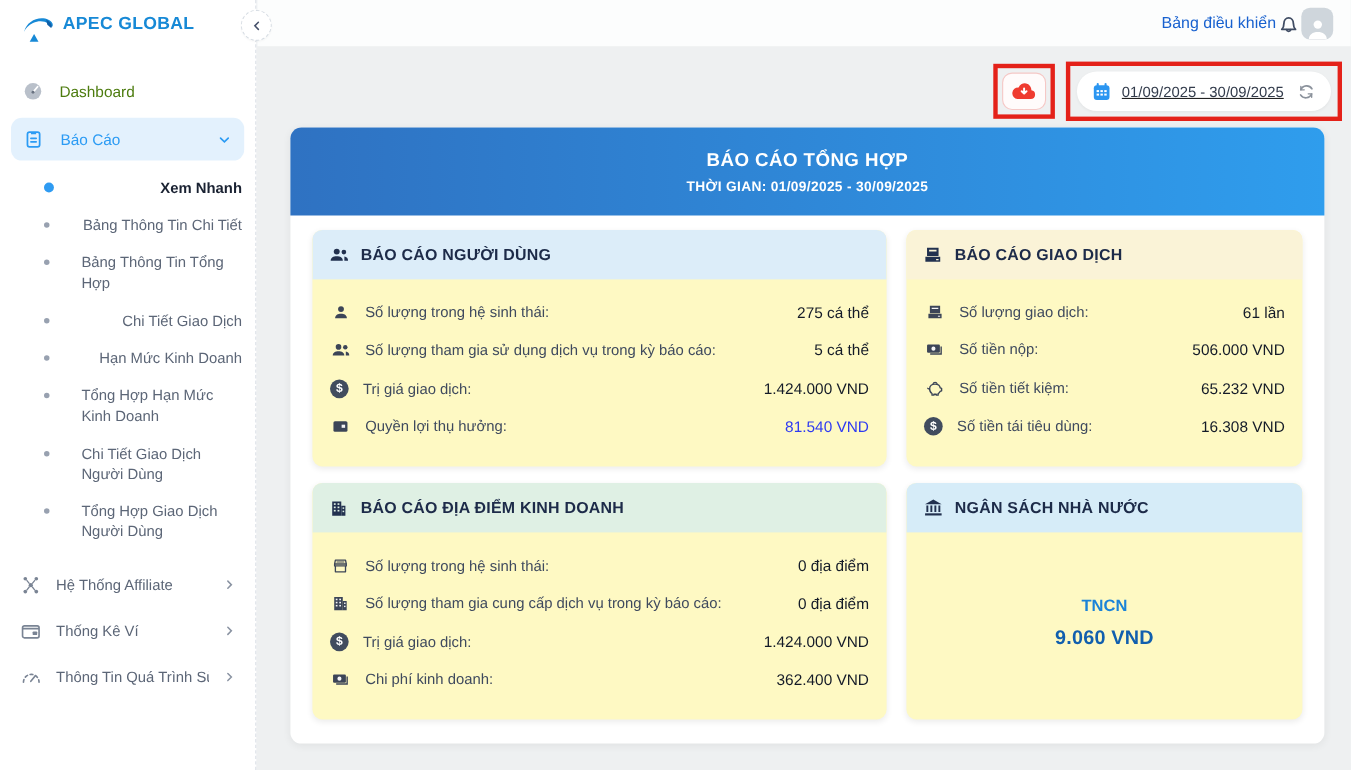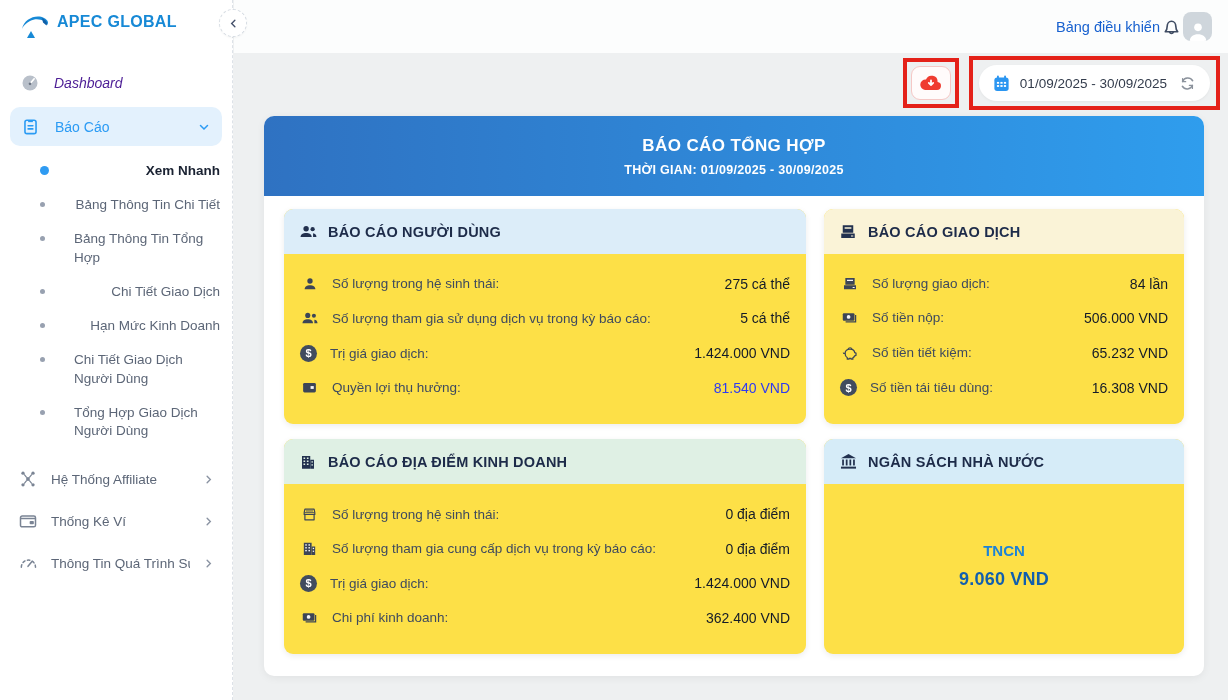--- a/index.html
+++ b/index.html
@@ -22,21 +22,21 @@
   .logo-text { color:#1789d6; font-weight:bold; font-size:16px; letter-spacing:.3px; padding-bottom:2px; }
   .collapse-btn {
     position:absolute; left:219px; top:9px; width:28px; height:28px; border-radius:50%;
     background:#fff; border:1px dashed #d7dde4; color:#45506a; z-index:6;
     display:flex; align-items:center; justify-content:center; cursor:pointer;
     box-shadow:0 1px 2px rgba(0,0,0,.04);
   }
   .nav { margin-top:24px; }
   .nav-item {
     display:flex; align-items:center; gap:14px; padding:10px 16px 10px 20px;
-    color:#4c1d95; font-size:14px; cursor:pointer;font-style:italic;
+    color:#4d7c0f; font-size:14px; cursor:pointer;
   }
   .nav-item .nav-icon { width:20px; color:#aab2bd; display:flex; flex:none; }
   .parent-pill {
     margin:4px 10px 2px 10px; background:#e3f1fd; border-radius:10px;
     display:flex; align-items:center; gap:14px; padding:10px 12px 10px 11px;
     color:#2b9bf4; font-size:14px; cursor:pointer;
   }
   .parent-pill .nav-icon { width:20px; color:#2b9bf4; display:flex; flex:none; }
   .parent-pill .chev { margin-left:auto; color:#2b9bf4; }
   .sub-list { margin-top:8px; }
@@ -54,36 +54,36 @@
   .group-item {
     display:flex; align-items:center; gap:13px; padding:11px 18px 11px 18px;
     color:#5c6677; font-size:13.5px; cursor:pointer;text-align:center;
   }
   .group-item .nav-icon { width:20px; color:#7a8494; display:flex; flex:none; }
   .group-item .chev { margin-left:auto; color:#8a93a2; }
   .group-item .group-label { white-space:nowrap; overflow:hidden; max-width:150px; }
 
   
   .topbar {
-    position:absolute; left:234px; top:0; width:994px; height:53px;
+    position:absolute; left:234px; top:0; width:994px; height:42px;
     background:#fcfdfd; display:flex; align-items:center; justify-content:flex-end;
     gap:0; padding-right:16px; z-index:1;
   }
   .topbar-link { color:#1861cf; font-size:14.5px; cursor:pointer; }
   .bell { color:#3f4c63; cursor:pointer; }
   .avatar {
     width:29px; height:29px; border-radius:8px; background:#cfd6dc;
     display:flex; align-items:flex-end; justify-content:center; overflow:hidden; cursor:pointer;
   }
 
   
   .main { position:absolute; left:234px; top:43px; width:994px; height:657px; background:#eef0f1; }
   .controls {
     display:flex; justify-content:flex-end; align-items:center; gap:10px;
-    margin:13px 8px 0 0; height:54px;
+    margin:13px 8px 0 0; height:54px;text-decoration:underline;
   }
   .annotation { border:4px solid #e42119; display:flex; align-items:center; }
   .annotation.box1 { padding:4px; }
   .annotation.box2 { padding:5px 6px; }
   .download-btn {
     width:40px; height:34px; background:#fffbfb; border:1px solid #f5c8c6;
     border-radius:9px; display:flex; align-items:center; justify-content:center; cursor:pointer;
   }
   .date-pill {
     height:36px; background:#ffffff; border-radius:18px; padding:0 13px;
@@ -103,21 +103,21 @@
     display:flex; flex-direction:column; align-items:center; justify-content:center; gap:7px;
   }
   .banner-title { font-size:17px; font-weight:bold; letter-spacing:.4px; }
   .banner-sub { font-size:12.5px; font-weight:bold; letter-spacing:.3px; }
 
   .grid {
     display:grid; grid-template-columns:522px 360px; column-gap:18px; row-gap:15px;
     padding:13px 20px 0 20px;
   }
   .card {
-    height:215px; border-radius:9px; overflow:hidden; background:#fde047;
+    height:215px; border-radius:9px; overflow:hidden; background:#fef9c3;
     box-shadow:0 2px 6px rgba(0,0,0,.08); display:flex; flex-direction:column;
   }
   .card-header {
     height:45px; flex:none; display:flex; align-items:center; gap:10px; padding:0 15px;
     font-size:14.5px; font-weight:bold; color:#1d2b49; letter-spacing:.2px;
   }
   .card-header .hdr-icon { width:19px; color:#22314f; display:flex; flex:none; }
   .theme-blue      { background:#dcedf9; }
   .theme-yellow    { background:#faf3d7; }
   .theme-green     { background:#dff0e4; }
@@ -195,20 +195,24 @@
         <span class="dot"></span>
         <span class="sub-label">Bảng Thông Tin Tổng Hợp</span>
       </div>
       <div class="sub-item">
         <span class="dot"></span>
         <span class="sub-label">Chi Tiết Giao Dịch</span>
       </div>
       <div class="sub-item">
         <span class="dot"></span>
         <span class="sub-label">Hạn Mức Kinh Doanh</span>
+      </div>
+      <div class="sub-item">
+        <span class="dot"></span>
+        <span class="sub-label">Tổng Hợp Hạn Mức Kinh Doanh</span>
       </div>
       <div class="sub-item">
         <span class="dot"></span>
         <span class="sub-label">Chi Tiết Giao Dịch Người Dùng</span>
       </div>
       <div class="sub-item">
         <span class="dot"></span>
         <span class="sub-label">Tổng Hợp Giao Dịch Người Dùng</span>
       </div>
     </div>
@@ -406,21 +410,21 @@
           <div class="row">
             <span class="row-icon">
               <svg width="16" height="16" viewBox="0 0 24 24" fill="currentColor">
                   <path d="M5 3 h14 v10 h-14 z"></path>
                   <path d="M7.5 5.5 h9 v2 h-9 z" fill="#f5f5f6"></path>
                   <path d="M3 14 h18 v6 h-18 z"></path>
                   <path d="M16 16.5 h3 v1.6 h-3 z" fill="#f5f5f6"></path>
                 </svg>
             </span>
             <span class="row-label">Số lượng giao dịch:</span>
-            <span class="row-value">84 lần</span>
+            <span class="row-value">61 lần</span>
           </div>
           <div class="row">
             <span class="row-icon">
               <svg width="17" height="17" viewBox="0 0 24 24" fill="currentColor">
                   <rect x="2.5" y="6" width="16.5" height="10.5" rx="1.5"></rect>
                   <circle cx="10.7" cy="11.2" r="2.6" fill="#f5f5f6"></circle>
                   <path d="M21.5 8.5 v10.5 h-15 v-1.8 h13.2 v-8.7 z"></path>
                 </svg>
             </span>
             <span class="row-label">Số tiền nộp:</span>

